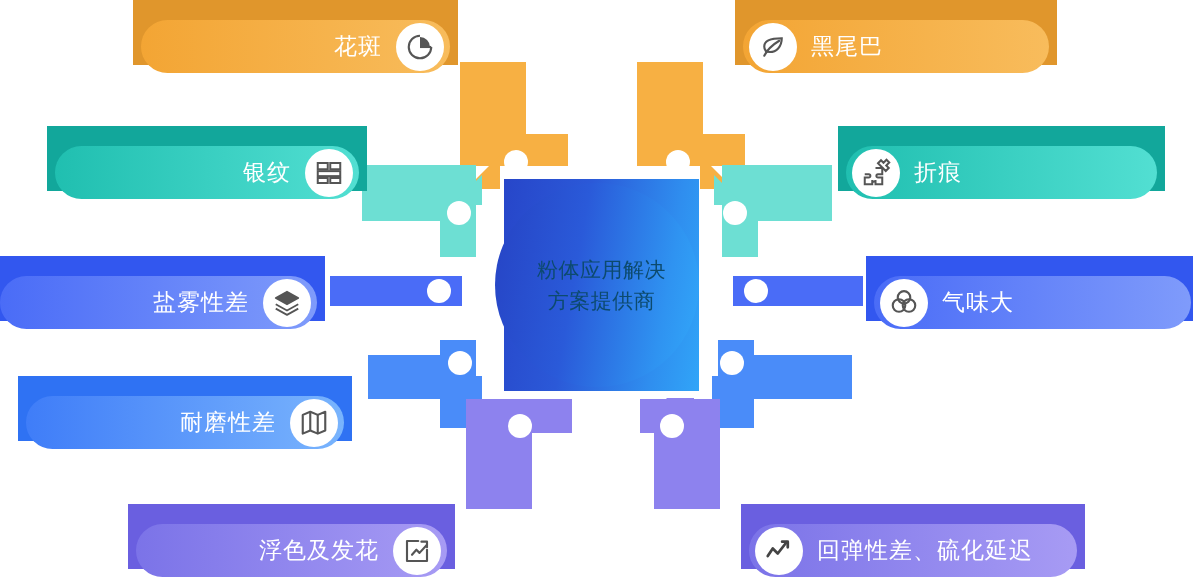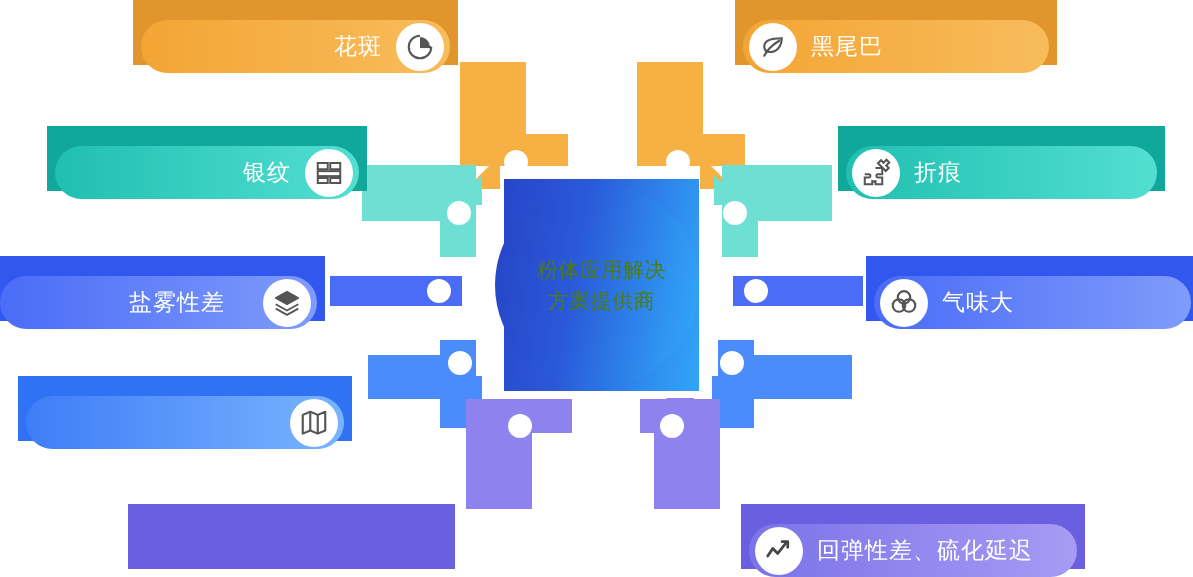--- a/index.html
+++ b/index.html
@@ -22,21 +22,21 @@
     position:absolute;left:0;top:0;width:195px;height:212px;
     background:linear-gradient(100deg,#2746c9 0%,#2b59d8 38%,#2f8eef 78%,#31a5f8 100%);
   }
   .center-circle{
     position:absolute;left:-9px;top:4px;width:204px;height:204px;border-radius:50%;
     background:linear-gradient(100deg,#2643c4 0%,#2a5ad9 40%,#2f93f1 80%,#32a9fa 100%);
   }
   .center-text{
     position:absolute;left:0;top:0;width:195px;height:212px;
     display:flex;flex-direction:column;align-items:center;justify-content:center;
-    color:#4d7c0f;font-size:21px;line-height:31px;letter-spacing:.5px;
+    color:#0c4a6e;font-size:21px;line-height:31px;letter-spacing:.5px;
     text-align:center;white-space:nowrap;
   }
 
   
   .pill{position:absolute;height:65px;}
   .pill .shadow{
     position:absolute;left:0;top:0;width:100%;height:100%;
   }
   .pill .body{
     position:absolute;top:20px;height:53px;border-radius:27px;
@@ -187,21 +187,21 @@
           <path d="M3 13h3.2a1.3 1.3 0 1 1 0 2.6H3V21h6v-3.4a1.3 1.3 0 1 0 2.6 0V21H17v-5.4h-3.4a1.3 1.3 0 1 1 0-2.6H17V8h-5.4"></path>
           <path d="M13.6 4.2l2.4-2.4 2 2 2.4-2.4 2.2 2.2-2.4 2.4 2 2-2.4 2.4-4.2-4.2z"></path>
         </svg>
       </span>
       <span class="label">折痕</span>
     </div>
   </div>
 
   <div class="pill th-blue right-icon" style="left:-8px;top:256px;width:333px;">
     <div class="shadow"></div>
-    <div class="body" style="left:8px;right:8px;padding:0 6px 0 20px;gap:24px;">
+    <div class="body" style="left:8px;right:8px;padding:0 6px 0 20px;">
       <span class="label">盐雾性差</span>
       <span class="ic" style="margin-left:14px;">
         <svg width="30" height="30" viewBox="0 0 24 24" fill="#555" stroke="#555" stroke-width="1.4" stroke-linejoin="round">
           <path d="M12 3l9 5-9 5-9-5 9-5z"></path>
           <path d="M3 13l9 5 9-5" fill="none"></path>
           <path d="M3 16.5l9 5 9-5" fill="none"></path>
         </svg>
       </span>
     </div>
   </div>
@@ -216,33 +216,44 @@
           <circle cx="12" cy="7.5" r="5"></circle>
         </svg>
       </span>
       <span class="label">气味大</span>
     </div>
   </div>
 
   <div class="pill th-blue2 right-icon" style="left:18px;top:376px;width:334px;">
     <div class="shadow"></div>
     <div class="body" style="left:8px;right:8px;padding:0 6px 0 20px;">
+      <span class="label">耐磨性差</span>
       <span class="ic" style="margin-left:14px;">
         <svg width="30" height="30" viewBox="0 0 24 24" fill="none" stroke="#555" stroke-width="1.7" stroke-linejoin="round">
           <path d="M3 5.5l6-2.5 6 2.5 6-2.5v15l-6 2.5-6-2.5-6 2.5z"></path>
           <path d="M9 3v15"></path>
             <path d="M15 5.5v15"></path>
         </svg>
       </span>
     </div>
   </div>
 
 
   <div class="pill th-purple right-icon" style="left:128px;top:504px;width:327px;">
     <div class="shadow"></div>
+    <div class="body" style="left:8px;right:8px;padding:0 6px 0 20px;">
+      <span class="label">浮色及发花</span>
+      <span class="ic" style="margin-left:14px;">
+        <svg width="30" height="30" viewBox="0 0 24 24" fill="none" stroke="#555" stroke-width="1.7" stroke-linecap="round" stroke-linejoin="round">
+          <path d="M20 11v9H4V4h9"></path>
+          <path d="M8 15l3.5-4 2.5 2.5L20 7"></path>
+          <path d="M15.5 4.5H20V9"></path>
+        </svg>
+      </span>
+    </div>
   </div>
 
   <div class="pill th-purple left-icon" style="left:741px;top:504px;width:344px;">
     <div class="shadow"></div>
     <div class="body" style="left:8px;right:8px;padding:0 20px 0 6px;">
       <span class="ic" style="margin-right:14px;">
         <svg width="30" height="30" viewBox="0 0 24 24" fill="none" stroke="#444" stroke-width="2.2" stroke-linecap="round" stroke-linejoin="round">
           <path d="M3 16l4-6 4 4 7-9"></path>
           <path d="M14.5 4.5H19V9"></path>
         </svg>

